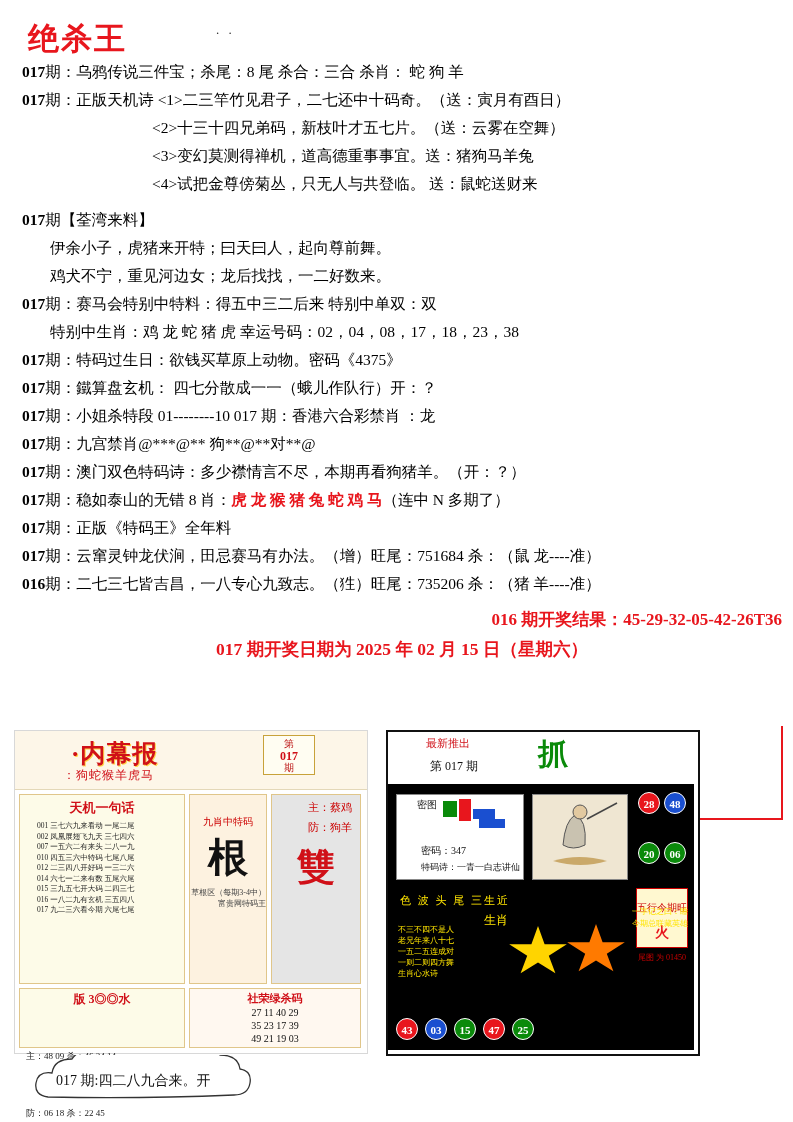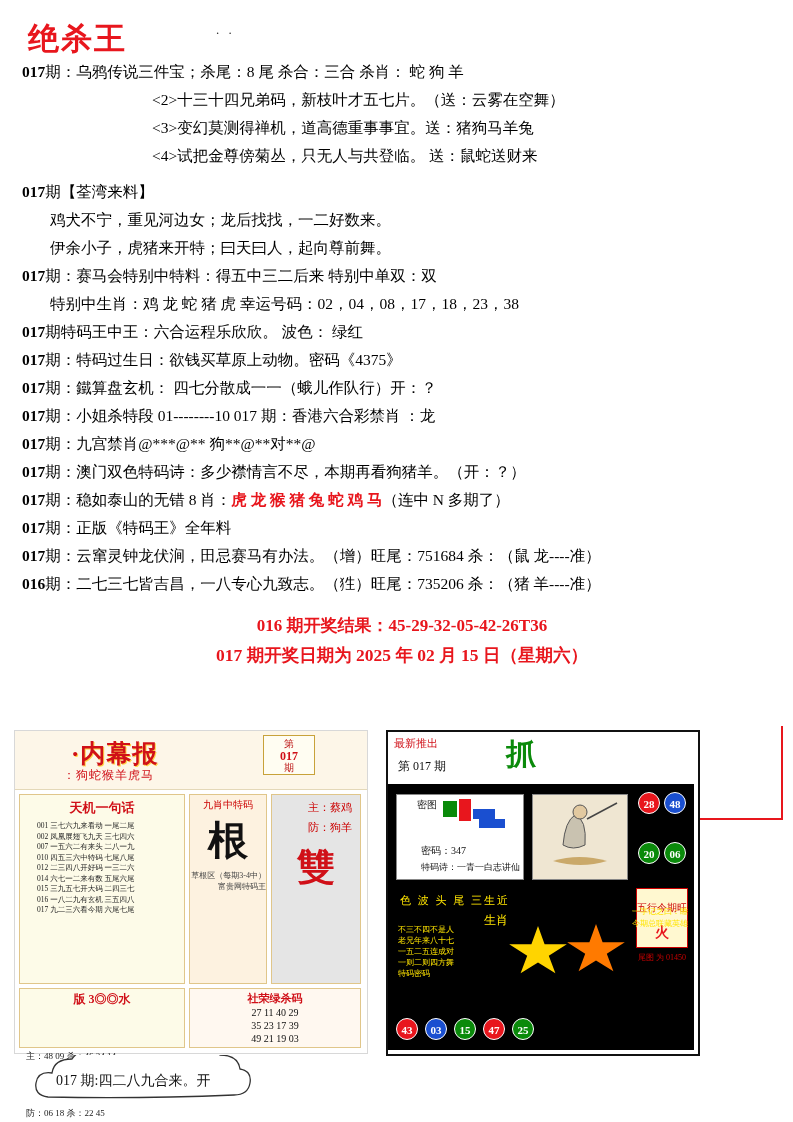--- a/index.html
+++ b/index.html
@@ -28,21 +28,21 @@
   
   .lines{position:absolute;left:22px;top:58px;width:760px;}
   .ln{font-size:15.5px;line-height:28px;white-space:nowrap;}
   .ln .per{font-weight:bold;}
   .ind2{padding-left:130px;}
   .ind3{padding-left:28px;}
   .red{color:#e8161d;}
   .bold{font-weight:bold;}
 
   .hl-center{
-    text-align:center;margin-top:16px;
+    text-align:right;margin-top:10px;
     font-size:17px;font-weight:bold;color:#e8161d;
   }
   .hl-center2{
     text-align:center;margin-top:6px;
     font-size:17.5px;font-weight:bold;color:#e8161d;
   }
 
   
   .imgzone{position:absolute;left:0;top:722px;width:793px;height:340px;}
 
@@ -68,38 +68,38 @@
   .pl-sub{
     position:absolute;left:48px;top:36px;font-size:12px;color:#d01018;letter-spacing:1px;
   }
   .pl-body{position:relative;height:263px;background:#fff;}
   .pl-col{position:absolute;top:4px;border:1px solid #e0c68a;box-sizing:border-box;}
   .pl-c1{left:4px;width:166px;height:190px;background:#fdfbe8;}
   .pl-c2{left:174px;width:78px;height:190px;background:#fdf2e0;}
   .pl-c3{left:256px;width:90px;height:190px;background:#e5e5e5;}
   .pl-c1 .t{text-align:center;font-size:13px;color:#d01018;font-weight:bold;padding-top:4px;}
   .pl-c1 .rows{font-size:7.5px;line-height:10.5px;color:#222;padding:4px 4px 0 17px;}
-  .pl-c2 .t{text-align:center;font-size:10px;color:#c00;padding-top:3px;}
+  .pl-c2 .t{text-align:center;font-size:10px;color:#c00;padding-top:20px;}
   .pl-c2 .big{text-align:center;font-size:40px;color:#111;font-weight:bold;line-height:58px;}
   .pl-c2 .n{text-align:right;font-size:8px;color:#444;line-height:11px;}
   .pl-c3 .t{text-align:right;font-size:11px;color:#c00;padding:4px 8px 0 0;line-height:16px;}
   .pl-c3 .dbl{text-align:center;font-size:38px;color:#d01018;font-weight:bold;line-height:64px;}
   .pl-b1{position:absolute;left:4px;top:198px;width:166px;height:60px;border:1px solid #e0c68a;background:#fdfbe8;box-sizing:border-box;}
   .pl-b1 .t{text-align:center;font-size:12px;color:#d01018;font-weight:bold;padding-top:2px;}
   .pl-b1 .r{font-size:9px;color:#222;padding:2px 6px;line-height:13px;margin-top:40px;}
   .pl-b2{position:absolute;left:174px;top:198px;width:172px;height:60px;border:1px solid #e0c68a;background:#fff8f0;box-sizing:border-box;}
   .pl-b2 .t{text-align:center;font-size:11px;color:#d01018;font-weight:bold;padding-top:2px;}
   .pl-b2 .r{font-size:10px;color:#111;text-align:center;line-height:13px;}
 
   
   .poster-r{
     position:absolute;left:386px;top:8px;width:310px;height:322px;
     background:#ffffff;border:2px solid #111;
   }
-  .pr-head{height:52px;position:relative;background:#fff;}
+  .pr-head{height:52px;position:relative;background:#fff;margin-left:32px;}
   .pr-new{position:absolute;left:6px;top:4px;font-size:11px;color:#d01018;line-height:14px;}
   .pr-issue{position:absolute;left:10px;top:26px;font-size:12px;color:#111;}
   .pr-big{position:absolute;left:118px;top:2px;font-size:30px;font-weight:bold;color:#0a8a0a;}
   .pr-blackbar{position:absolute;left:0;top:52px;width:306px;height:266px;background:#000;}
   .pr-card{position:absolute;background:#fff;border:1px solid #888;box-sizing:border-box;}
   .pr-c1{left:8px;top:10px;width:128px;height:86px;}
   .pr-c1 .lab{font-size:10px;color:#111;padding:3px 0 0 20px;line-height:14px;}
   .pr-c1 .shape{position:absolute;left:46px;top:4px;}
   .pr-c2{left:144px;top:10px;width:96px;height:86px;background:#efe8d8;}
   .pr-c3{left:248px;top:6px;width:52px;height:96px;background:#000;border:none;}
@@ -139,29 +139,29 @@
 </head>
 <body>
 
 <div class="page">
 
   <div class="site-title">绝杀王</div>
   <div class="header-dots">. .</div>
 
   <div class="lines">
     <div class="ln"><span class="per">017</span><span>期：乌鸦传说三件宝；杀尾：8 尾 杀合：三合 杀肖： 蛇 狗 羊</span></div>
+    <div class="ln"><span class="per">017</span><span>期：正版天机诗  &lt;1&gt;二三竿竹见君子，二七还中十码奇。（送：寅月有酉日）</span></div>
     <div class="ln ind2"><span>&lt;2&gt;十三十四兄弟码，新枝叶才五七片。（送：云雾在空舞）</span></div>
     <div class="ln ind2"><span>&lt;3&gt;变幻莫测得禅机，道高德重事事宜。送：猪狗马羊兔</span></div>
     <div class="ln ind2"><span>&lt;4&gt;试把金尊傍菊丛，只无人与共登临。  送：鼠蛇送财来</span></div>
     <div class="ln" style="margin-top:8px"><span class="per">017</span><span>期【荃湾来料】</span></div>
+    <div class="ln ind3"><span>伊余小子，虎猪来开特；曰天曰人，起向尊前舞。</span></div>
     <div class="ln ind3"><span>鸡犬不宁，重见河边女；龙后找找，一二好数来。</span></div>
-    <div class="ln ind3"><span>伊余小子，虎猪来开特；曰天曰人，起向尊前舞。</span></div>
     <div class="ln"><span class="per">017</span><span>期：赛马会特别中特料：得五中三二后来 特别中单双：双</span></div>
     <div class="ln ind3"><span>特别中生肖：鸡 龙 蛇 猪 虎 幸运号码：02，04，08，17，18，23，38</span></div>
-    <div class="ln"><span class="per">017</span><span>期特码王中王：六合运程乐欣欣。  波色：  绿红</span></div>
     <div class="ln"><span class="per">017</span><span>期：特码过生日：欲钱买草原上动物。密码《4375》</span></div>
     <div class="ln"><span class="per">017</span><span>期：鐵算盘玄机：  四七分散成一一（蛾儿作队行）开：？</span></div>
     <div class="ln"><span class="per">017</span><span>期：小姐杀特段 01--------10                     017 期：香港六合彩禁肖 ：龙</span></div>
     <div class="ln"><span class="per">017</span><span>期：九宫禁肖@***@** 狗**@**对**@</span></div>
     <div class="ln"><span class="per">017</span><span>期：澳门双色特码诗：多少襟情言不尽，本期再看狗猪羊。（开：？）</span></div>
     <div class="ln"><span class="per">017</span><span>期：稳如泰山的无错 8 肖：</span><span class="red bold">虎 龙 猴 猪 兔 蛇 鸡 马</span><span>（连中 N 多期了）</span></div>
     <div class="ln"><span class="per">017</span><span>期：正版《特码王》全年料</span></div>
     <div class="ln"><span class="per">017</span><span>期：云窜灵钟龙伏涧，田忌赛马有办法。（增）旺尾：751684 杀：（鼠  龙----准）</span></div>
     <div class="ln"><span class="per">016</span><span>期：二七三七皆吉昌，一八专心九致志。（狌）旺尾：735206 杀：（猪   羊----准）</span></div>
 
@@ -280,21 +280,21 @@
         <div class="pr-sx">生肖</div>
 
         <div class="pr-star" style="left:120px;top:142px"></div>
         <div class="pr-star" style="left:178px;top:140px;background:#ff7a00"></div>
 
         <div style="position:absolute;left:10px;top:140px;width:86px;font-size:8px;color:#ffe400;line-height:11px">
           <div>不三不四不是人</div>
           <div>老兄年来八十七</div>
           <div>一五二五连成对</div>
           <div>一则二则四方舞</div>
-          <div>特码密码</div>
+          <div>生肖心水诗</div>
         </div>
 
         <div style="position:absolute;right:6px;top:122px;width:80px;font-size:8px;color:#ffe400;line-height:12px;text-align:right">
           <div>一字记之曰：睡</div>
           <div>今期总联藏英雄</div>
         </div>
 
         <div class="pr-foot">
           <div class="ball b-red">43</div>
           <div class="ball b-blue">03</div>

